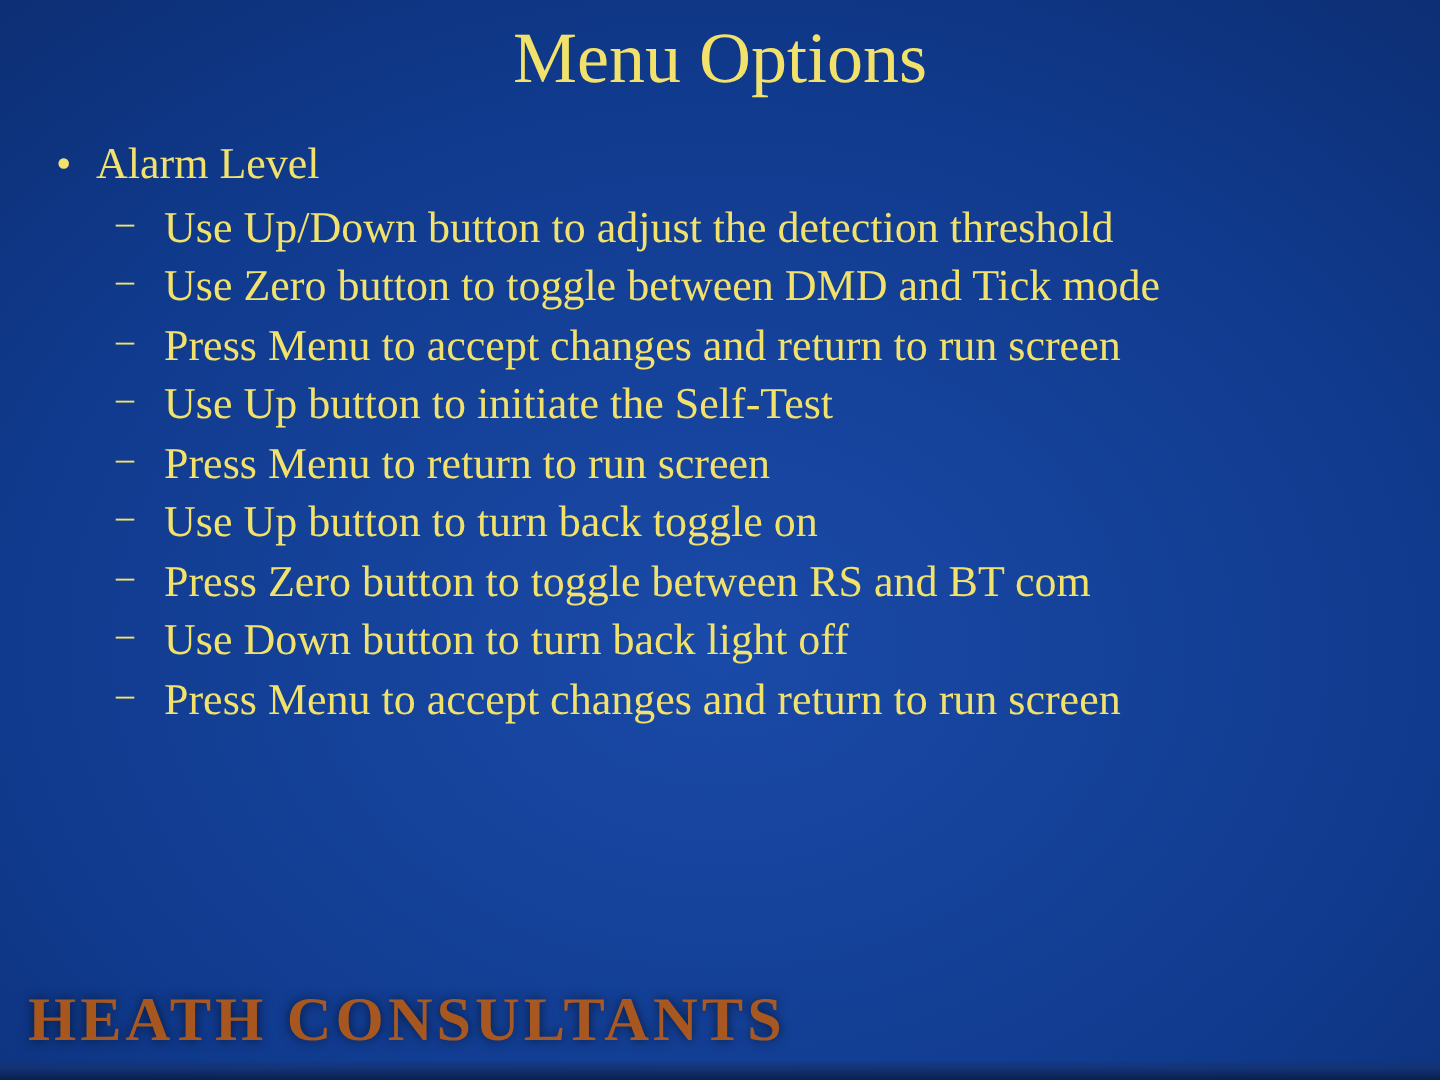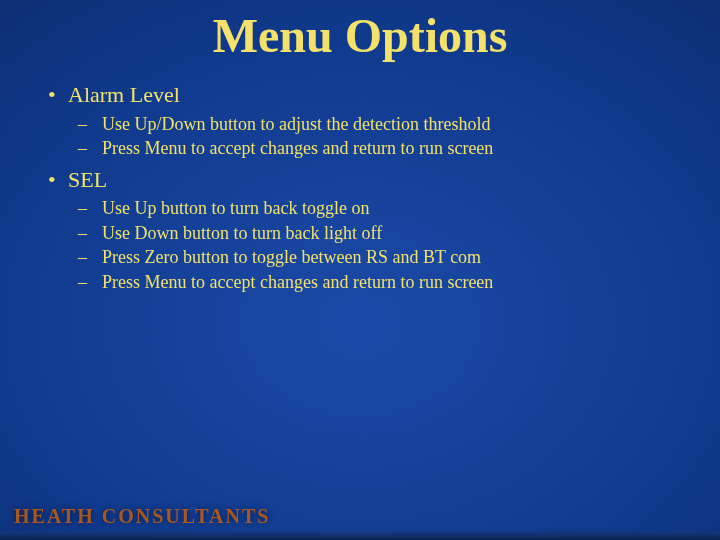--- a/index.html
+++ b/index.html
@@ -16,26 +16,26 @@
     height: 540px;
     background:
       radial-gradient(ellipse 900px 700px at 50% 60%, #1a4aa8 0%, #103a8d 40%, #0b2a6a 70%, #061b46 100%);
     color: #f2e26b;
     box-sizing: border-box;
   }
   .title {
     width: 100%;
     padding-top: 8px;
     text-align: center;
-    font-size: 48px;
-    font-weight: bold;
+    font-size: 36px;
+    font-weight: normal;
     margin: 0 0 18px 0;
   }
   .content {
-    padding: 0 48px;
+    padding: 0 28px;
     font-size: 20px;
     line-height: 1.25;
   }
   .section {
     font-size: 22px;
     margin: 6px 0 4px 0;
     position: relative;
     padding-left: 20px;
   }
   .section::before {
@@ -43,40 +43,40 @@
     position: absolute;
     left: 0;
     top: 0;
     color: #f2e26b;
     font-size: 22px;
   }
   .sub {
     margin-left: 26px;
   }
   .item {
-    font-size: 18px;
+    font-size: 22px;
     position: relative;
     padding-left: 28px;
     margin: 2px 0;
   }
   .item::before {
     content: "–";
     position: absolute;
     left: 4px;
     top: 0;
     color: #f2e26b;
     font-size: 18px;
   }
   .footer-logo {
     position: absolute;
     left: 14px;
     bottom: 12px;
     font-family: Georgia, "Times New Roman", serif;
     font-weight: bold;
-    font-size: 20px;
+    font-size: 31px;
     letter-spacing: 2px;
     color: rgba(195, 95, 20, 0.85);
     text-shadow: 0 0 6px rgba(0,0,0,0.6);
   }
   .footer-bar {
     position: absolute;
     left: 0;
     right: 0;
     bottom: 0;
     height: 10px;
@@ -89,31 +89,33 @@
 <div class="slide">
   <h1 class="title">Menu Options</h1>
 
   <div class="content">
 
     <div class="section">
       <span>Alarm Level</span>
     </div>
     <div class="sub">
       <div class="item"><span>Use Up/Down button to adjust the detection threshold</span></div>
+      <div class="item"><span>Use Zero button to toggle between DMD and Tick mode</span></div>
       <div class="item"><span>Press Menu to accept changes and return to run screen</span></div>
     </div>
 
+    <div class="sub">
+      <div class="item"><span>Use Up button to initiate the Self-Test</span></div>
+      <div class="item"><span>Press Menu to return to run screen</span></div>
+    </div>
 
-    <div class="section">
-      <span>SEL</span>
-    </div>
     <div class="sub">
       <div class="item"><span>Use Up button to turn back toggle on</span></div>
+      <div class="item"><span>Press Zero button to toggle between RS and BT com</span></div>
       <div class="item"><span>Use Down button to turn back light off</span></div>
-      <div class="item"><span>Press Zero button to toggle between RS and BT com</span></div>
       <div class="item"><span>Press Menu to accept changes and return to run screen</span></div>
     </div>
 
   </div>
 
   <div class="footer-logo">HEATH CONSULTANTS</div>
   <div class="footer-bar"></div>
 </div>
 
 </body></html>

